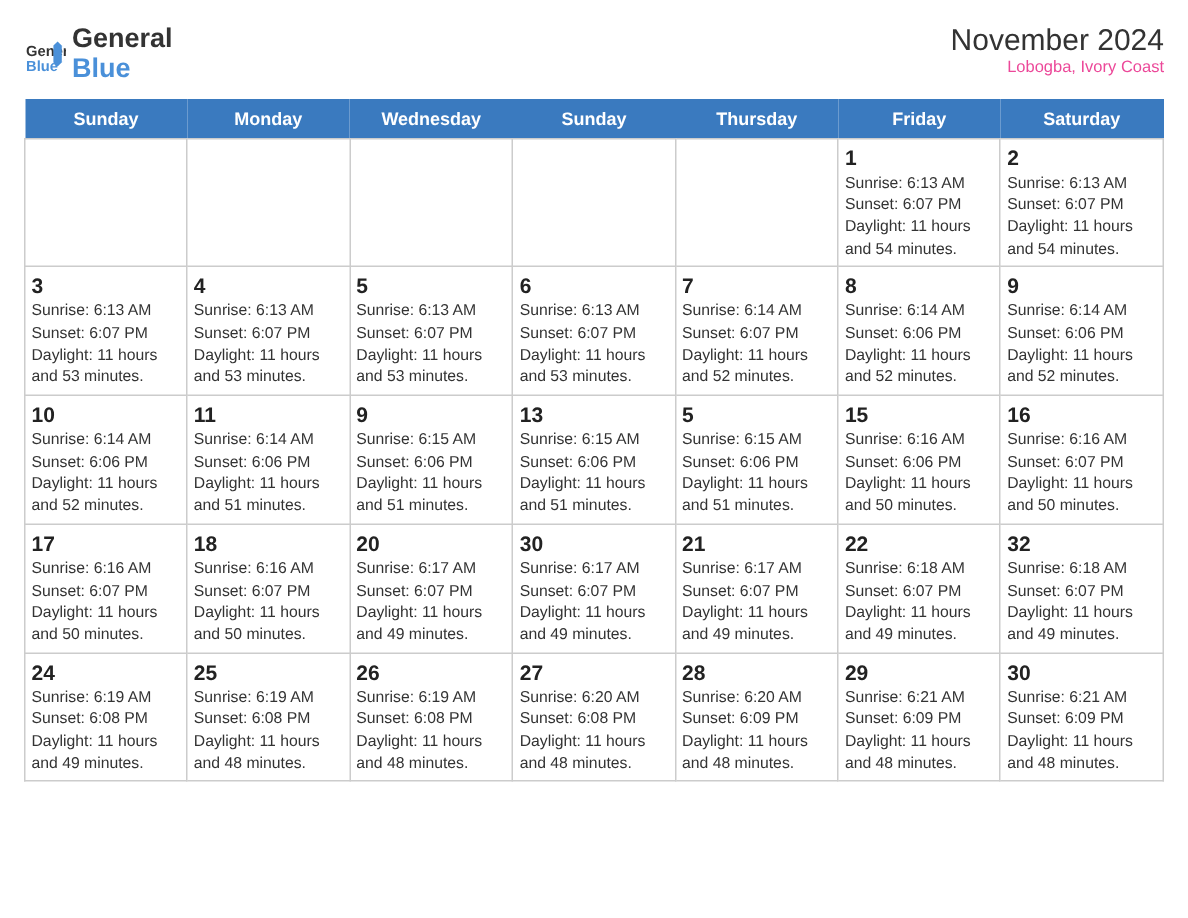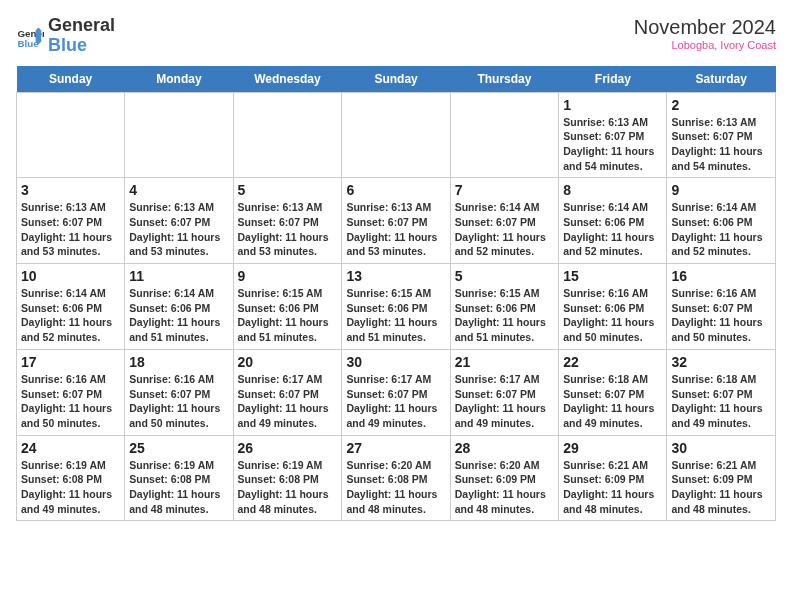--- a/index.html
+++ b/index.html
@@ -74,21 +74,20 @@
     .day-num {
       font-size: 14px;
       font-weight: bold;
       color: #222;
       margin-bottom: 2px;
     }
     .day-info {
       color: #333;
       font-size: 10.5px;
       line-height: 1.4;
-      font-weight: bold;
     }
     tr:nth-child(even) td:not(.empty) {
       background: #fff;
     }
     .week-row td {
       background: #fff;
     }
   </style>
 </head>
 <body>

